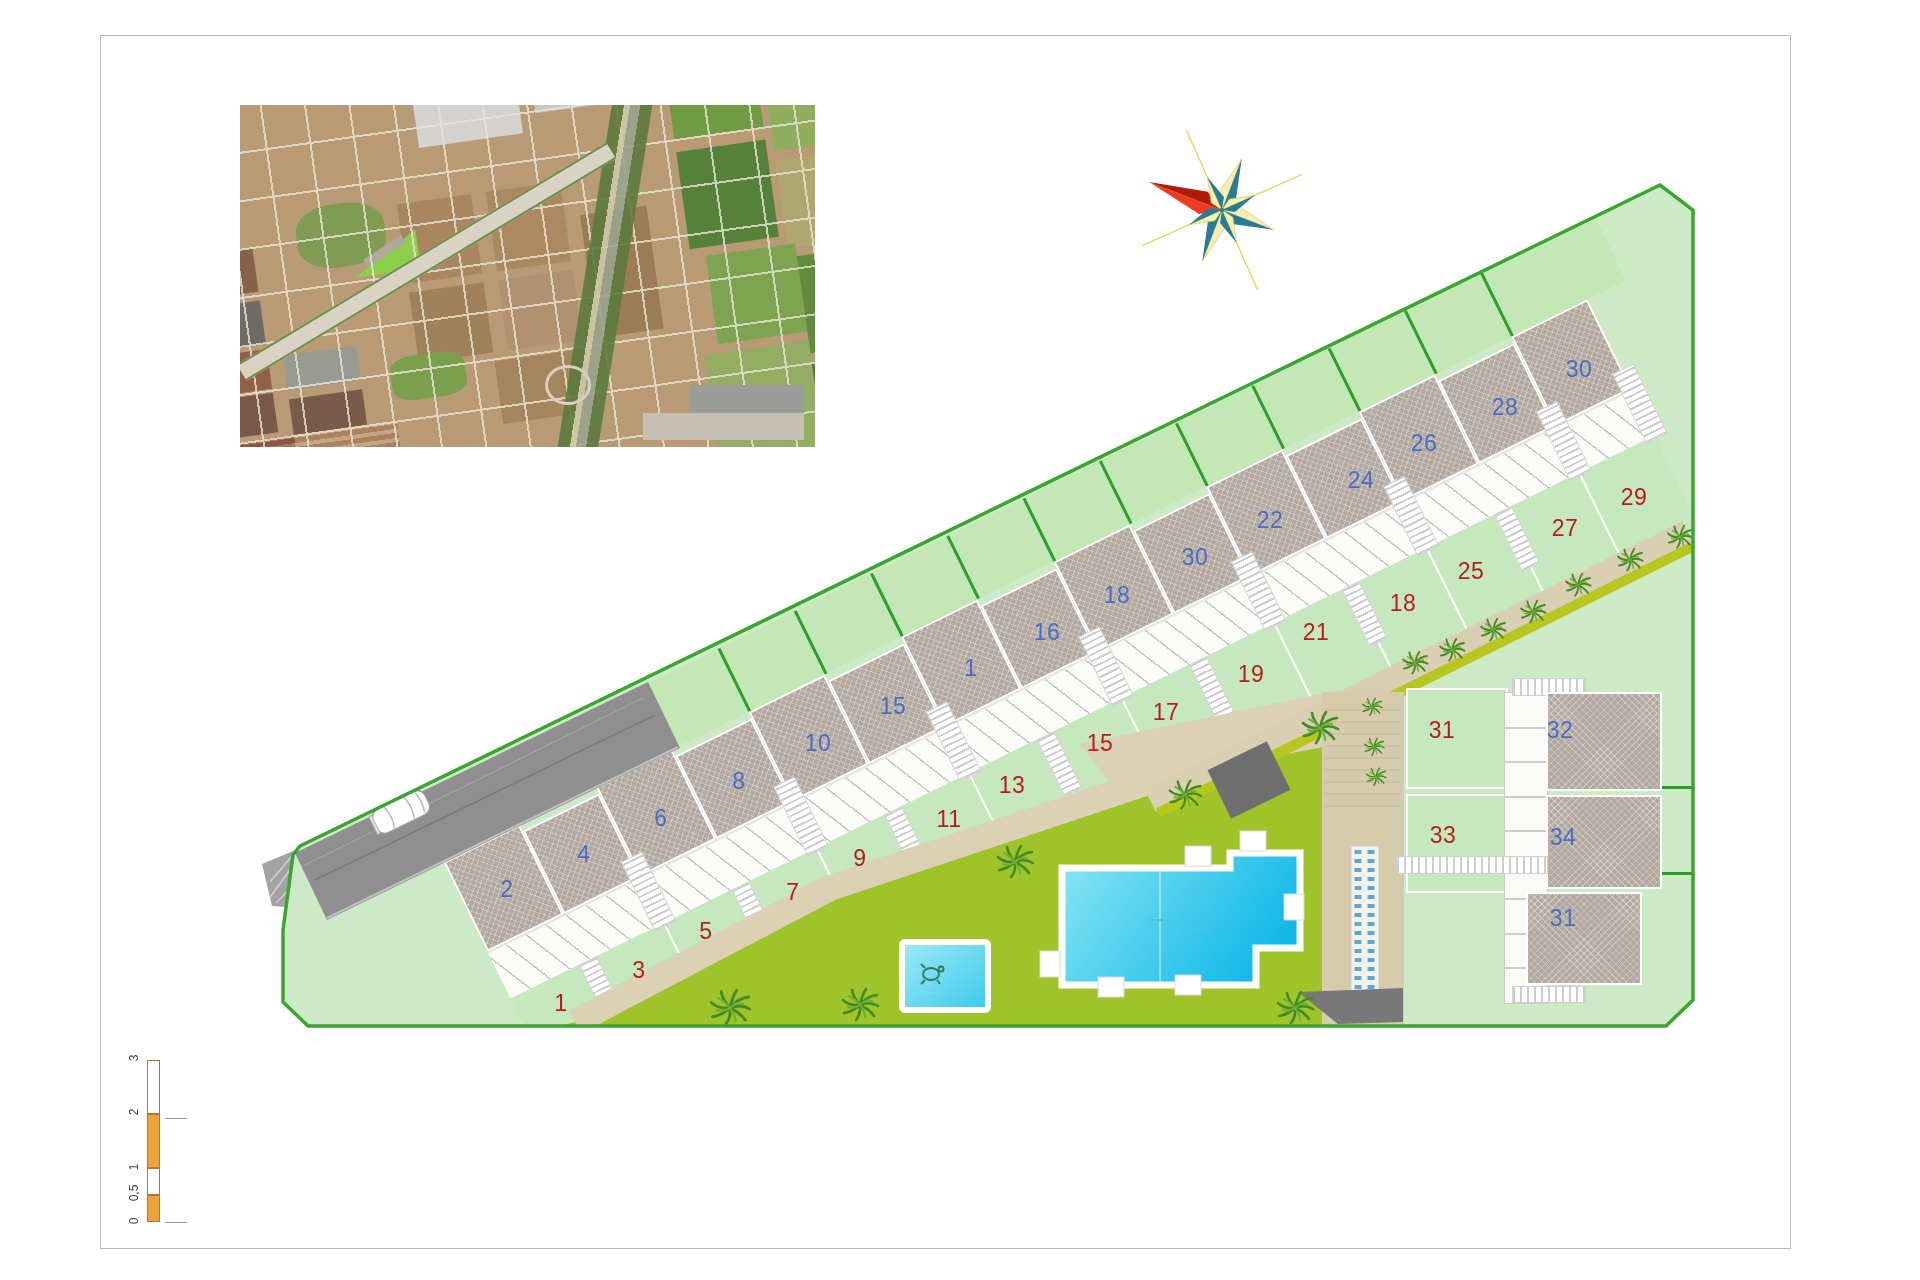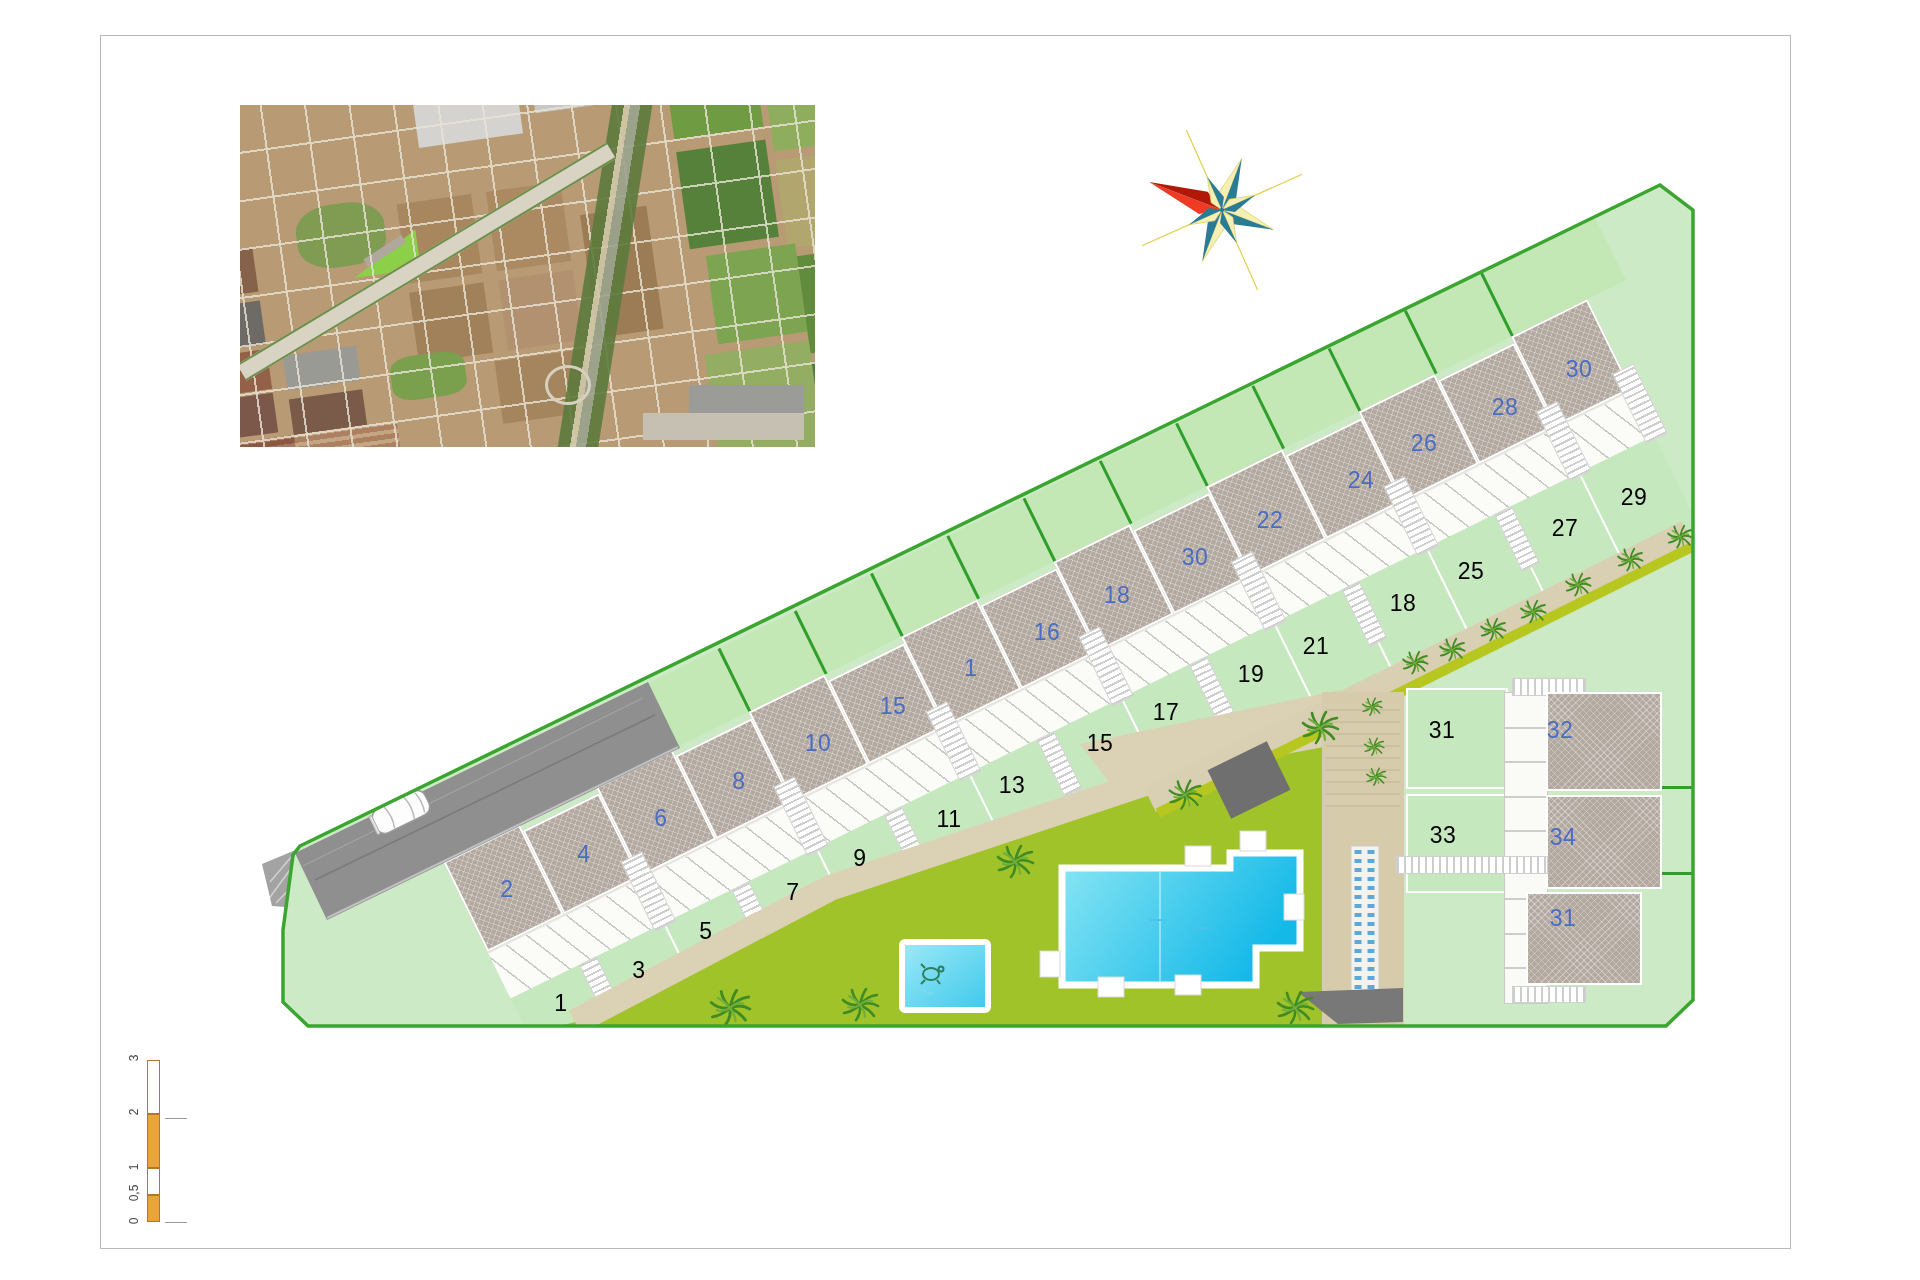--- a/index.html
+++ b/index.html
@@ -29,21 +29,21 @@
   .gardenband{left:42px;top:222px;width:1275px;height:100px;background:#c6e8bf;}
   .gdiv{top:0;width:2px;height:100%;background:#ffffff;}
   
   .bgarden{background:#c6e8bf;border:2px solid #ffffff;}
   .bpark{background:#fafaf7;border:1px solid #c9c9c9;}
   .bbay{left:0;width:100%;height:2px;background:#cdcdcd;}
   .greenline{background:#2f9e2b;}
   
   .plotlab{transform:translate(-50%,-50%);font-size:23px;letter-spacing:.5px;}
   .lab-roof{color:#4a6cc3;}
-  .lab-garden{color:#000000;}
+  .lab-garden{color:#b91c1c;}
   
   .scaleseg{left:147px;width:13px;border:1.5px solid #b5762a;box-sizing:border-box;}
   .scalelab{font-size:12px;color:#444;transform:rotate(-90deg);transform-origin:center;}
   .tick{height:1px;background:#9a9a9a;}
   
   #aerial{left:240px;top:105px;width:575px;height:342px;background:#b89a74;overflow:hidden;}
   #aerial .blk{position:absolute;}
   #agrid{position:absolute;left:-15%;top:-15%;width:130%;height:130%;transform:rotate(-8deg);
     }
   #agrid .streets{position:absolute;inset:0;opacity:.85;
@@ -258,21 +258,21 @@
         <div class="abs plotlab lab-garden" style="left: 949px; top: 819px;">11</div>
         <div class="abs plotlab lab-roof" style="left: 893px; top: 706px;">15</div>
         <div class="abs plotlab lab-garden" style="left: 1012px; top: 785px;">13</div>
         <div class="abs plotlab lab-roof" style="left: 971px; top: 668px;">1</div>
         <div class="abs plotlab lab-garden" style="left: 1100px; top: 743px;">15</div>
         <div class="abs plotlab lab-roof" style="left: 1047px; top: 632px;">16</div>
         <div class="abs plotlab lab-garden" style="left: 1166px; top: 712px;">17</div>
         <div class="abs plotlab lab-roof" style="left: 1117px; top: 595px;">18</div>
         <div class="abs plotlab lab-garden" style="left: 1251px; top: 674px;">19</div>
         <div class="abs plotlab lab-roof" style="left: 1195px; top: 557px;">30</div>
-        <div class="abs plotlab lab-garden" style="left: 1316px; top: 646px;">21</div>
+        <div class="abs plotlab lab-garden" style="left: 1316px; top: 632px;">21</div>
         <div class="abs plotlab lab-roof" style="left: 1270px; top: 520px;">22</div>
         <div class="abs plotlab lab-garden" style="left: 1403px; top: 603px;">18</div>
         <div class="abs plotlab lab-roof" style="left: 1361px; top: 480px;">24</div>
         <div class="abs plotlab lab-garden" style="left: 1471px; top: 571px;">25</div>
         <div class="abs plotlab lab-roof" style="left: 1424px; top: 443px;">26</div>
         <div class="abs plotlab lab-garden" style="left: 1565px; top: 528px;">27</div>
         <div class="abs plotlab lab-roof" style="left: 1505px; top: 407px;">28</div>
         <div class="abs plotlab lab-garden" style="left: 1634px; top: 497px;">29</div>
         <div class="abs plotlab lab-roof" style="left: 1579px; top: 369px;">30</div>
         <div class="abs plotlab lab-garden" style="left: 1442px; top: 730px;">31</div>

